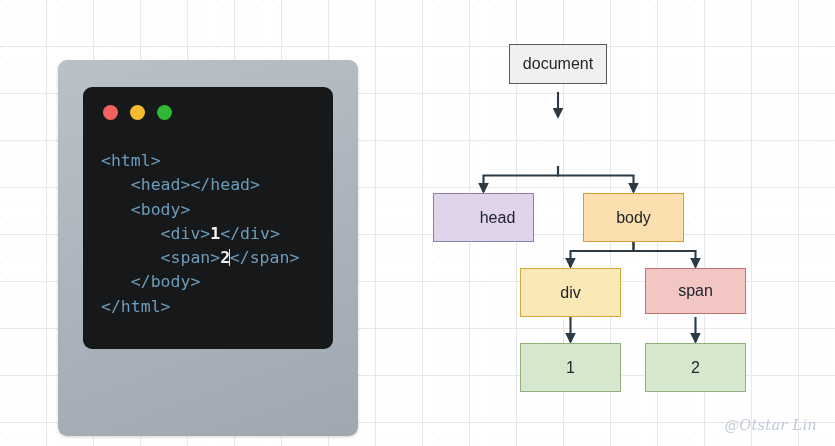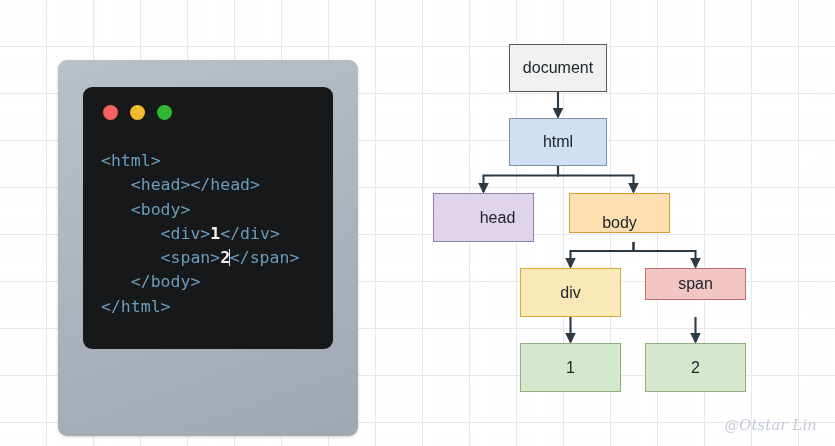--- a/index.html
+++ b/index.html
@@ -166,36 +166,33 @@
       <g id="edge-group" stroke="#2b3a45" stroke-width="2.1" fill="none">
           <path d="M 558 92 L 558 117" marker-end="url(#arrow)" stroke-linejoin="miter"></path>
           <path d="M 558 166 L 558 175.5 L 483.5 175.5 L 483.5 192" marker-end="url(#arrow)" stroke-linejoin="miter"></path>
           <path d="M 558 166 L 558 175.5 L 633.5 175.5 L 633.5 192" marker-end="url(#arrow)" stroke-linejoin="miter"></path>
           <path d="M 633.5 242 L 633.5 251 L 570.5 251 L 570.5 267" marker-end="url(#arrow)" stroke-linejoin="miter"></path>
           <path d="M 633.5 242 L 633.5 251 L 695.5 251 L 695.5 267" marker-end="url(#arrow)" stroke-linejoin="miter"></path>
           <path d="M 570.5 317 L 570.5 342" marker-end="url(#arrow)" stroke-linejoin="miter"></path>
           <path d="M 695.5 317 L 695.5 342" marker-end="url(#arrow)" stroke-linejoin="miter"></path>
         </g>
     </svg>
-  <div class="node" style="left: 509px; top: 44px; width: 98px; height: 48px; background: rgb(240, 240, 238); border-color: rgb(85, 90, 94);">
+  <div class="node" style="left: 509px; top: 44px; width: 98px; height: 40px; background: rgb(240, 240, 238); border-color: rgb(85, 90, 94);">
         <span>document</span>
-      </div>
-      <div class="node" style="left: 509px; top: 118px; width: 98px; height: 48px; background: rgb(207, 224, 245); border-color: rgb(124, 147, 171);">
-        <span>html</span>
       </div>
       <div class="node" style="left: 433px; top: 193px; width: 101px; height: 49px; background: rgb(224, 212, 234); border-color: rgb(140, 130, 168); padding-left: 28px;">
         <span>head</span>
       </div>
-      <div class="node" style="left: 569px; top: 193px; width: 101px; height: 40px; background: rgb(251, 223, 174); border-color: rgb(215, 156, 53); align-items: flex-end;">
+      <div class="node" style="left: 583px; top: 193px; width: 101px; height: 49px; background: rgb(251, 223, 174); border-color: rgb(215, 156, 53);">
         <span>body</span>
       </div>
       <div class="node" style="left: 520px; top: 268px; width: 101px; height: 49px; background: rgb(250, 233, 183); border-color: rgb(215, 169, 60);">
         <span>div</span>
       </div>
-      <div class="node" style="left: 645px; top: 268px; width: 101px; height: 32px; background: rgb(243, 198, 196); border-color: rgb(192, 112, 110);">
+      <div class="node" style="left: 645px; top: 268px; width: 101px; height: 46px; background: rgb(243, 198, 196); border-color: rgb(192, 112, 110);">
         <span>span</span>
       </div>
       <div class="node" style="left: 520px; top: 343px; width: 101px; height: 49px; background: rgb(213, 232, 205); border-color: rgb(143, 176, 125);">
         <span>1</span>
       </div>
       <div class="node" style="left: 645px; top: 343px; width: 101px; height: 49px; background: rgb(213, 232, 205); border-color: rgb(143, 176, 125);">
         <span>2</span>
       </div>
     </div>
 

